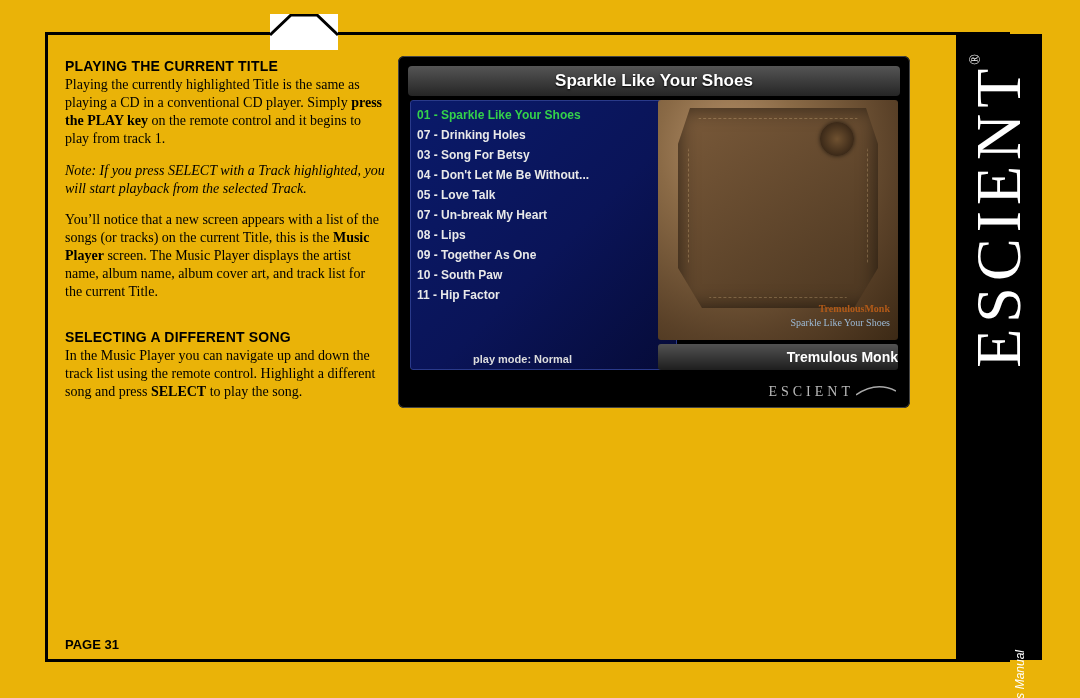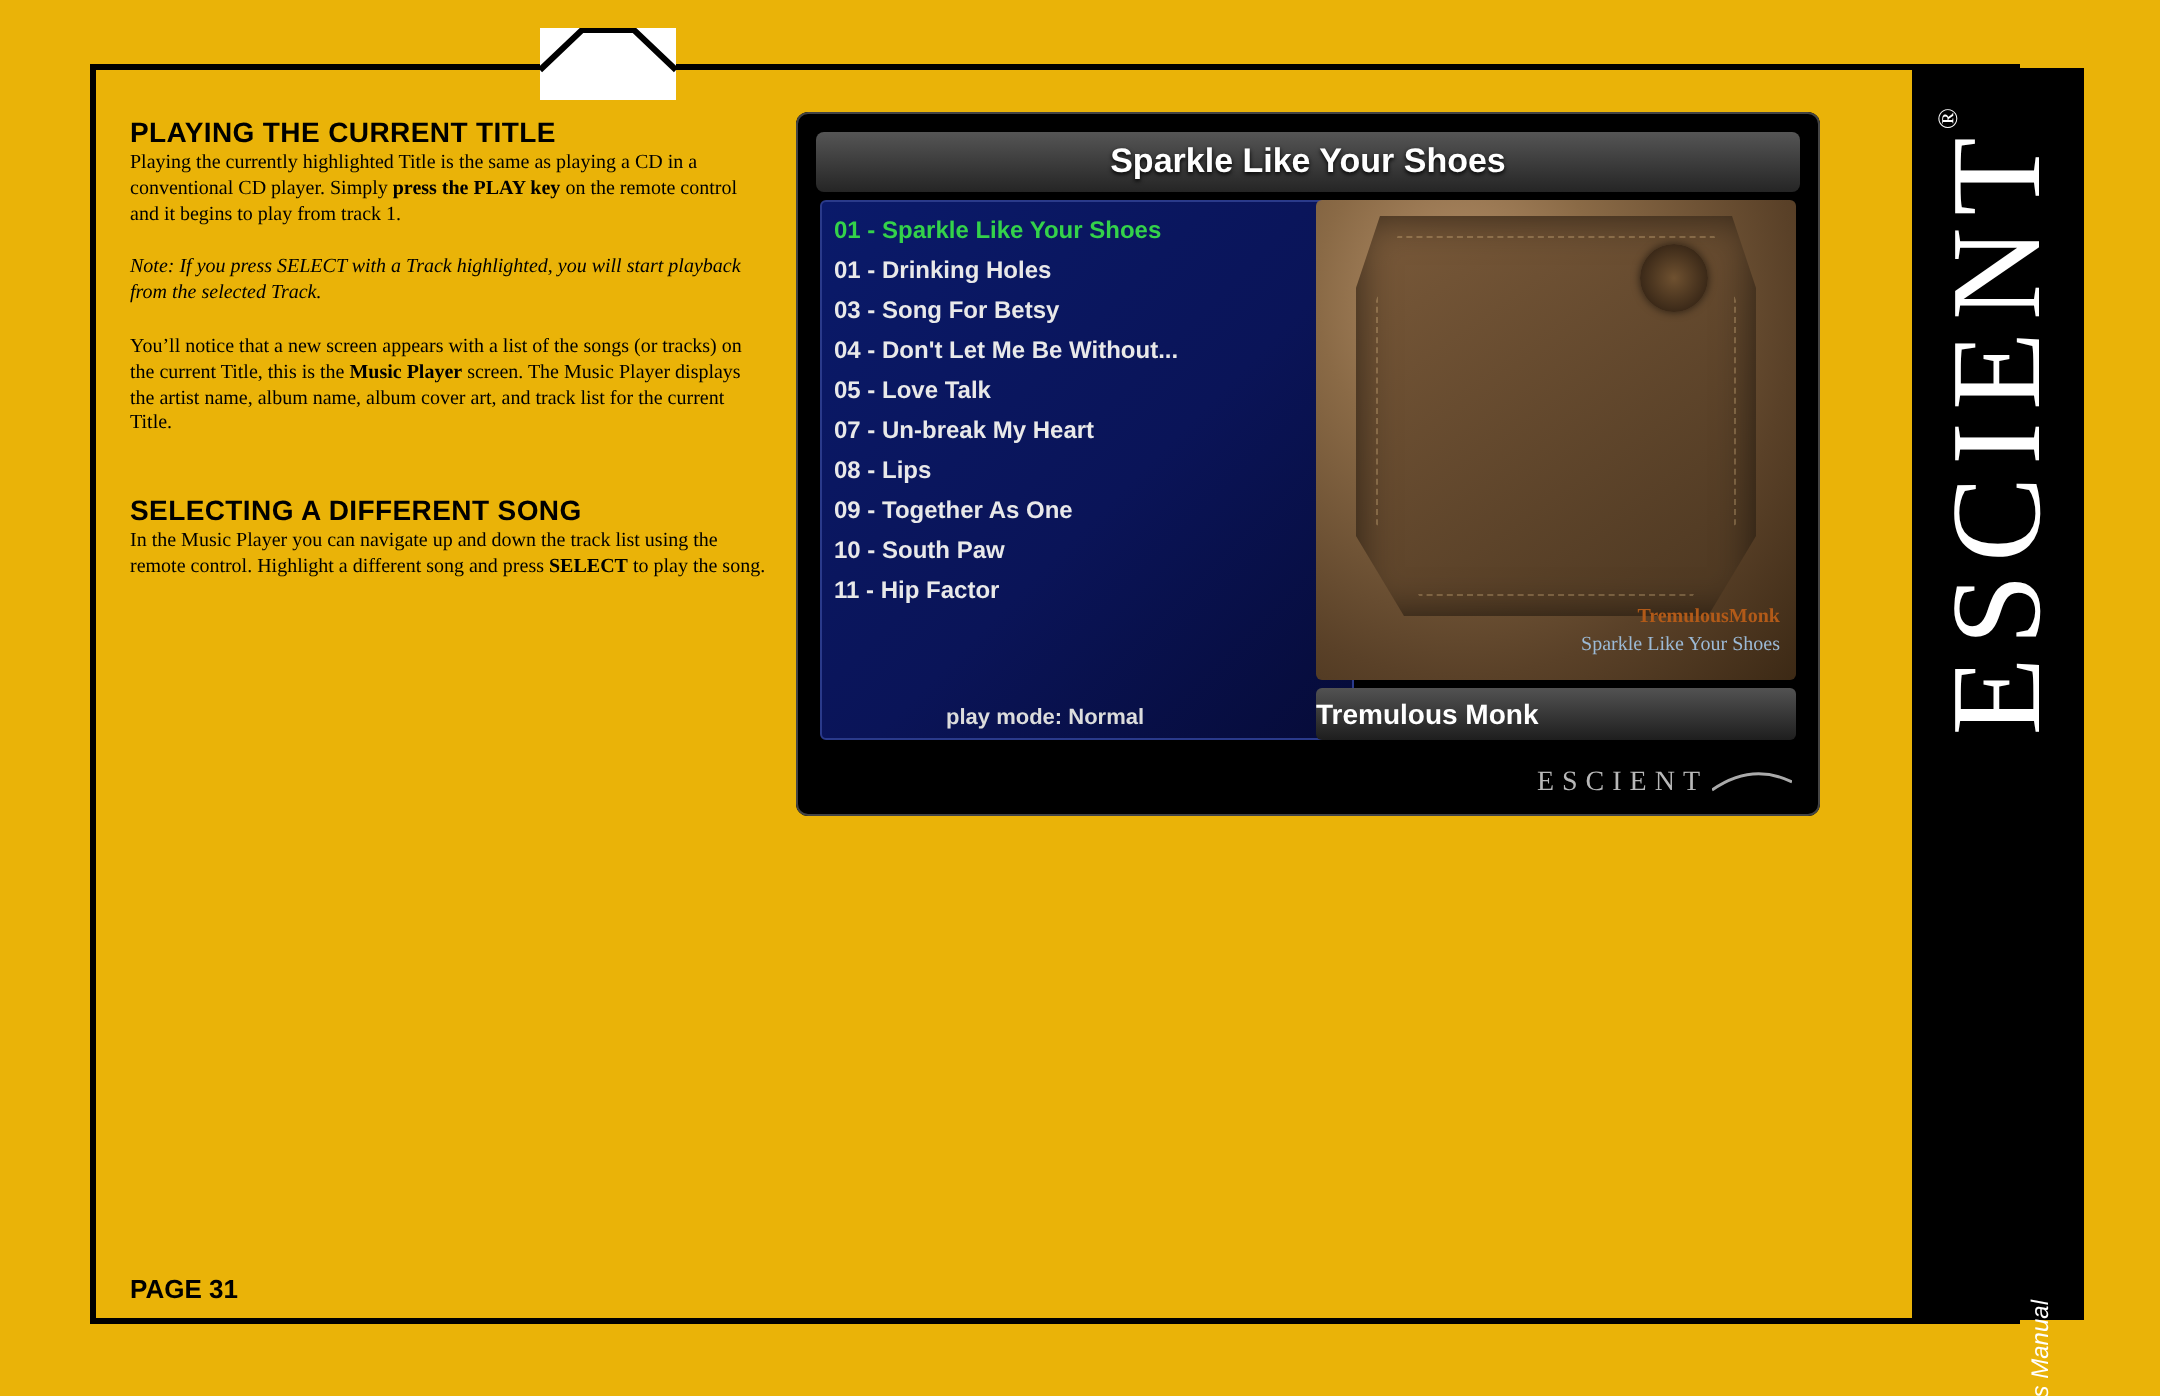--- a/index.html
+++ b/index.html
@@ -39,21 +39,21 @@
   }
   .content h3 {
     font-family: Arial, Helvetica, sans-serif;
     font-size: 14px;
     font-weight: bold;
     text-transform: uppercase;
     margin-bottom: 2px;
     letter-spacing: .2px;
   }
   .content p {
-    font-size: 10px;
+    font-size: 14px;
     line-height: 1.28;
     margin-bottom: 14px;
     max-width: 320px;
   }
   .content p.note { font-style: italic; }
   .content .bold { font-weight: bold; }
 
   .page-label {
     position: absolute;
     left: 65px;
@@ -198,21 +198,21 @@
     bottom: 38px;
     right: 12px;
     width: 240px;
     height: 26px;
     background: linear-gradient(#525252,#1e1e1e);
     border-radius: 3px;
     color: #fff;
     font-family: Arial, sans-serif;
     font-weight: bold;
     font-size: 14px;
-    text-align: left;
+    text-align: right;
     line-height: 26px;
   }
   .shot-footer-logo {
     position: absolute;
     bottom: 8px;
     right: 56px;
     color: #b8b8b8;
     font-family: "Times New Roman", serif;
     letter-spacing: 4px;
     font-size: 14px;
@@ -250,21 +250,21 @@
   </div>
 
   <div class="page-label">PAGE 31</div>
 
   <div class="shot">
     <div class="shot-chrome"></div>
     <div class="shot-title">Sparkle Like Your Shoes</div>
 
     <div class="tracklist">
       <div class="trk hi">01 - Sparkle Like Your Shoes</div>
-      <div class="trk">01 - Drinking Holes</div>
+      <div class="trk">07 - Drinking Holes</div>
       <div class="trk">03 - Song For Betsy</div>
       <div class="trk">04 - Don't Let Me Be Without...</div>
       <div class="trk">05 - Love Talk</div>
       <div class="trk">07 - Un-break My Heart</div>
       <div class="trk">08 - Lips</div>
       <div class="trk">09 - Together As One</div>
       <div class="trk">10 - South Paw</div>
       <div class="trk">11 - Hip Factor</div>
       <div class="mode">play mode: Normal</div>
     </div>

